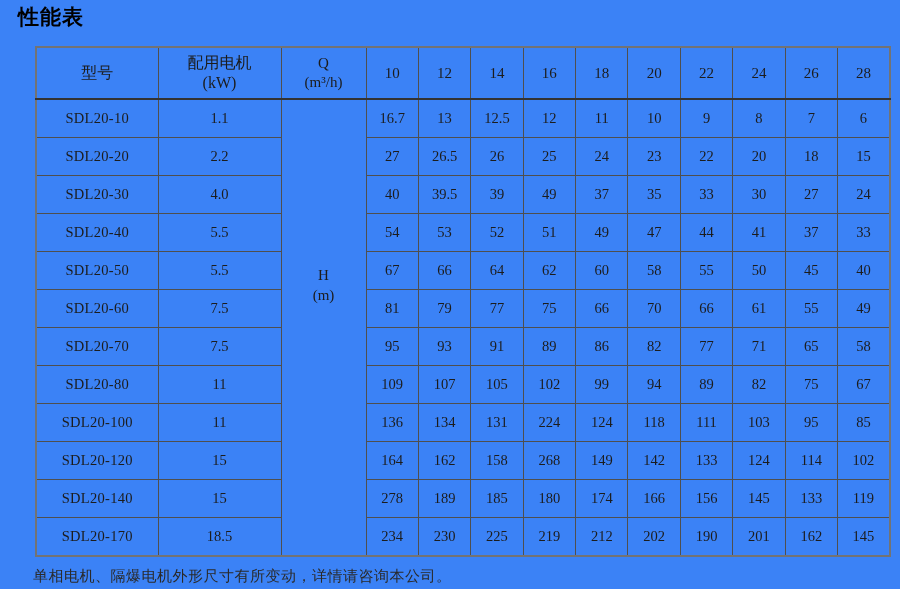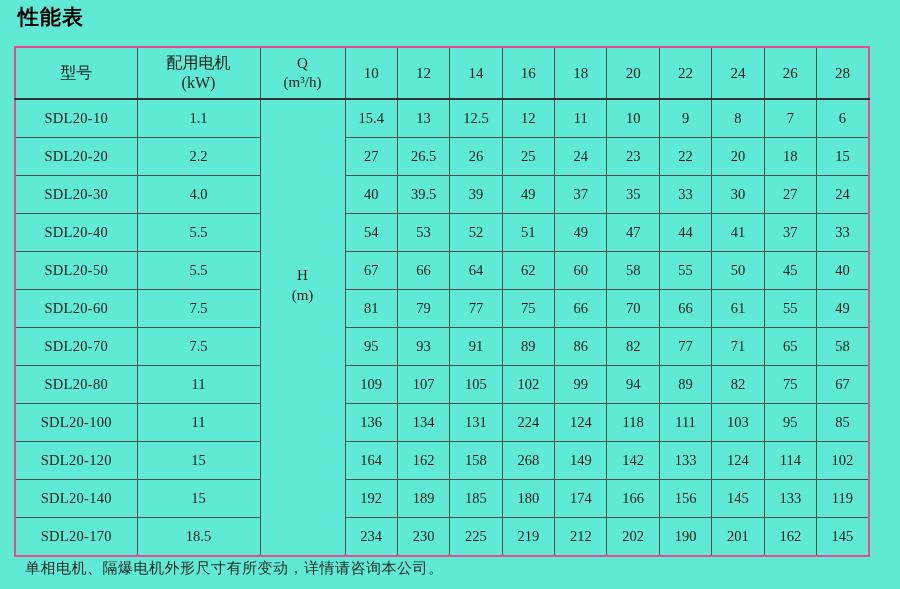--- a/index.html
+++ b/index.html
@@ -4,45 +4,45 @@
 <style>
   html, body {
     margin: 0;
     padding: 0;
     background: #ffffff;
   }
   .page {
     position: relative;
     width: 900px;
     height: 589px;
-    background: #5eead4;
+    background: #3b82f6;
     color: #1a1a1a;
     font-family: "Liberation Serif", serif;
     overflow: hidden;
   }
   .title {
     position: absolute;
     left: 18px;
     top: 3px;
     margin: 0;
     font-size: 21px;
     font-weight: bold;
     font-family: "DejaVu Sans", sans-serif;
     color: #000000;
     letter-spacing: 1px;
   }
   table.perf-table {
     position: absolute;
-    left: 14px;
+    left: 35px;
     top: 46px;
     width: 854px;
     height: 499px;
     border-collapse: collapse;
     table-layout: fixed;
-    border: 2px solid #ec4899;
+    border: 2px solid #737373;
   }
   .perf-table th, .perf-table td {
     border: 1px solid #4f4f4f;
     text-align: center;
     vertical-align: middle;
     padding: 0;
     font-weight: normal;
     color: #1c1c1c;
     overflow: hidden;
   }
@@ -64,21 +64,21 @@
   }
   .h-cell .h-label {
     transform: translateY(-42px);
     font-size: 15px;
     line-height: 1.3;
   }
   .footnote {
     position: absolute;
     left: 17px;
     top: 551px;
-    margin: 8px;
+    margin: 16px;
     font-size: 15px;
     color: #2a2a2a;
     font-family: "DejaVu Sans", sans-serif;
     letter-spacing: 0.5px;
   }
 </style>
 </head>
 <body>
 
 <div class="page">
@@ -127,21 +127,21 @@
     <tbody id="table-body">
     <tr>
           <td class="model-cell">SDL20-10</td>
           <td>1.1</td>
           <td class="h-cell" rowspan="12">
             <div class="h-label">
               <div>H</div>
               <div>(m)</div>
             </div>
           </td>
-          <td>15.4</td>
+          <td>16.7</td>
           <td>13</td>
           <td>12.5</td>
           <td>12</td>
           <td>11</td>
           <td>10</td>
           <td>9</td>
           <td>8</td>
           <td>7</td>
           <td>6</td>
         </tr>
@@ -267,21 +267,21 @@
           <td>149</td>
           <td>142</td>
           <td>133</td>
           <td>124</td>
           <td>114</td>
           <td>102</td>
         </tr>
         <tr>
           <td class="model-cell">SDL20-140</td>
           <td>15</td>
-          <td>192</td>
+          <td>278</td>
           <td>189</td>
           <td>185</td>
           <td>180</td>
           <td>174</td>
           <td>166</td>
           <td>156</td>
           <td>145</td>
           <td>133</td>
           <td>119</td>
         </tr>

